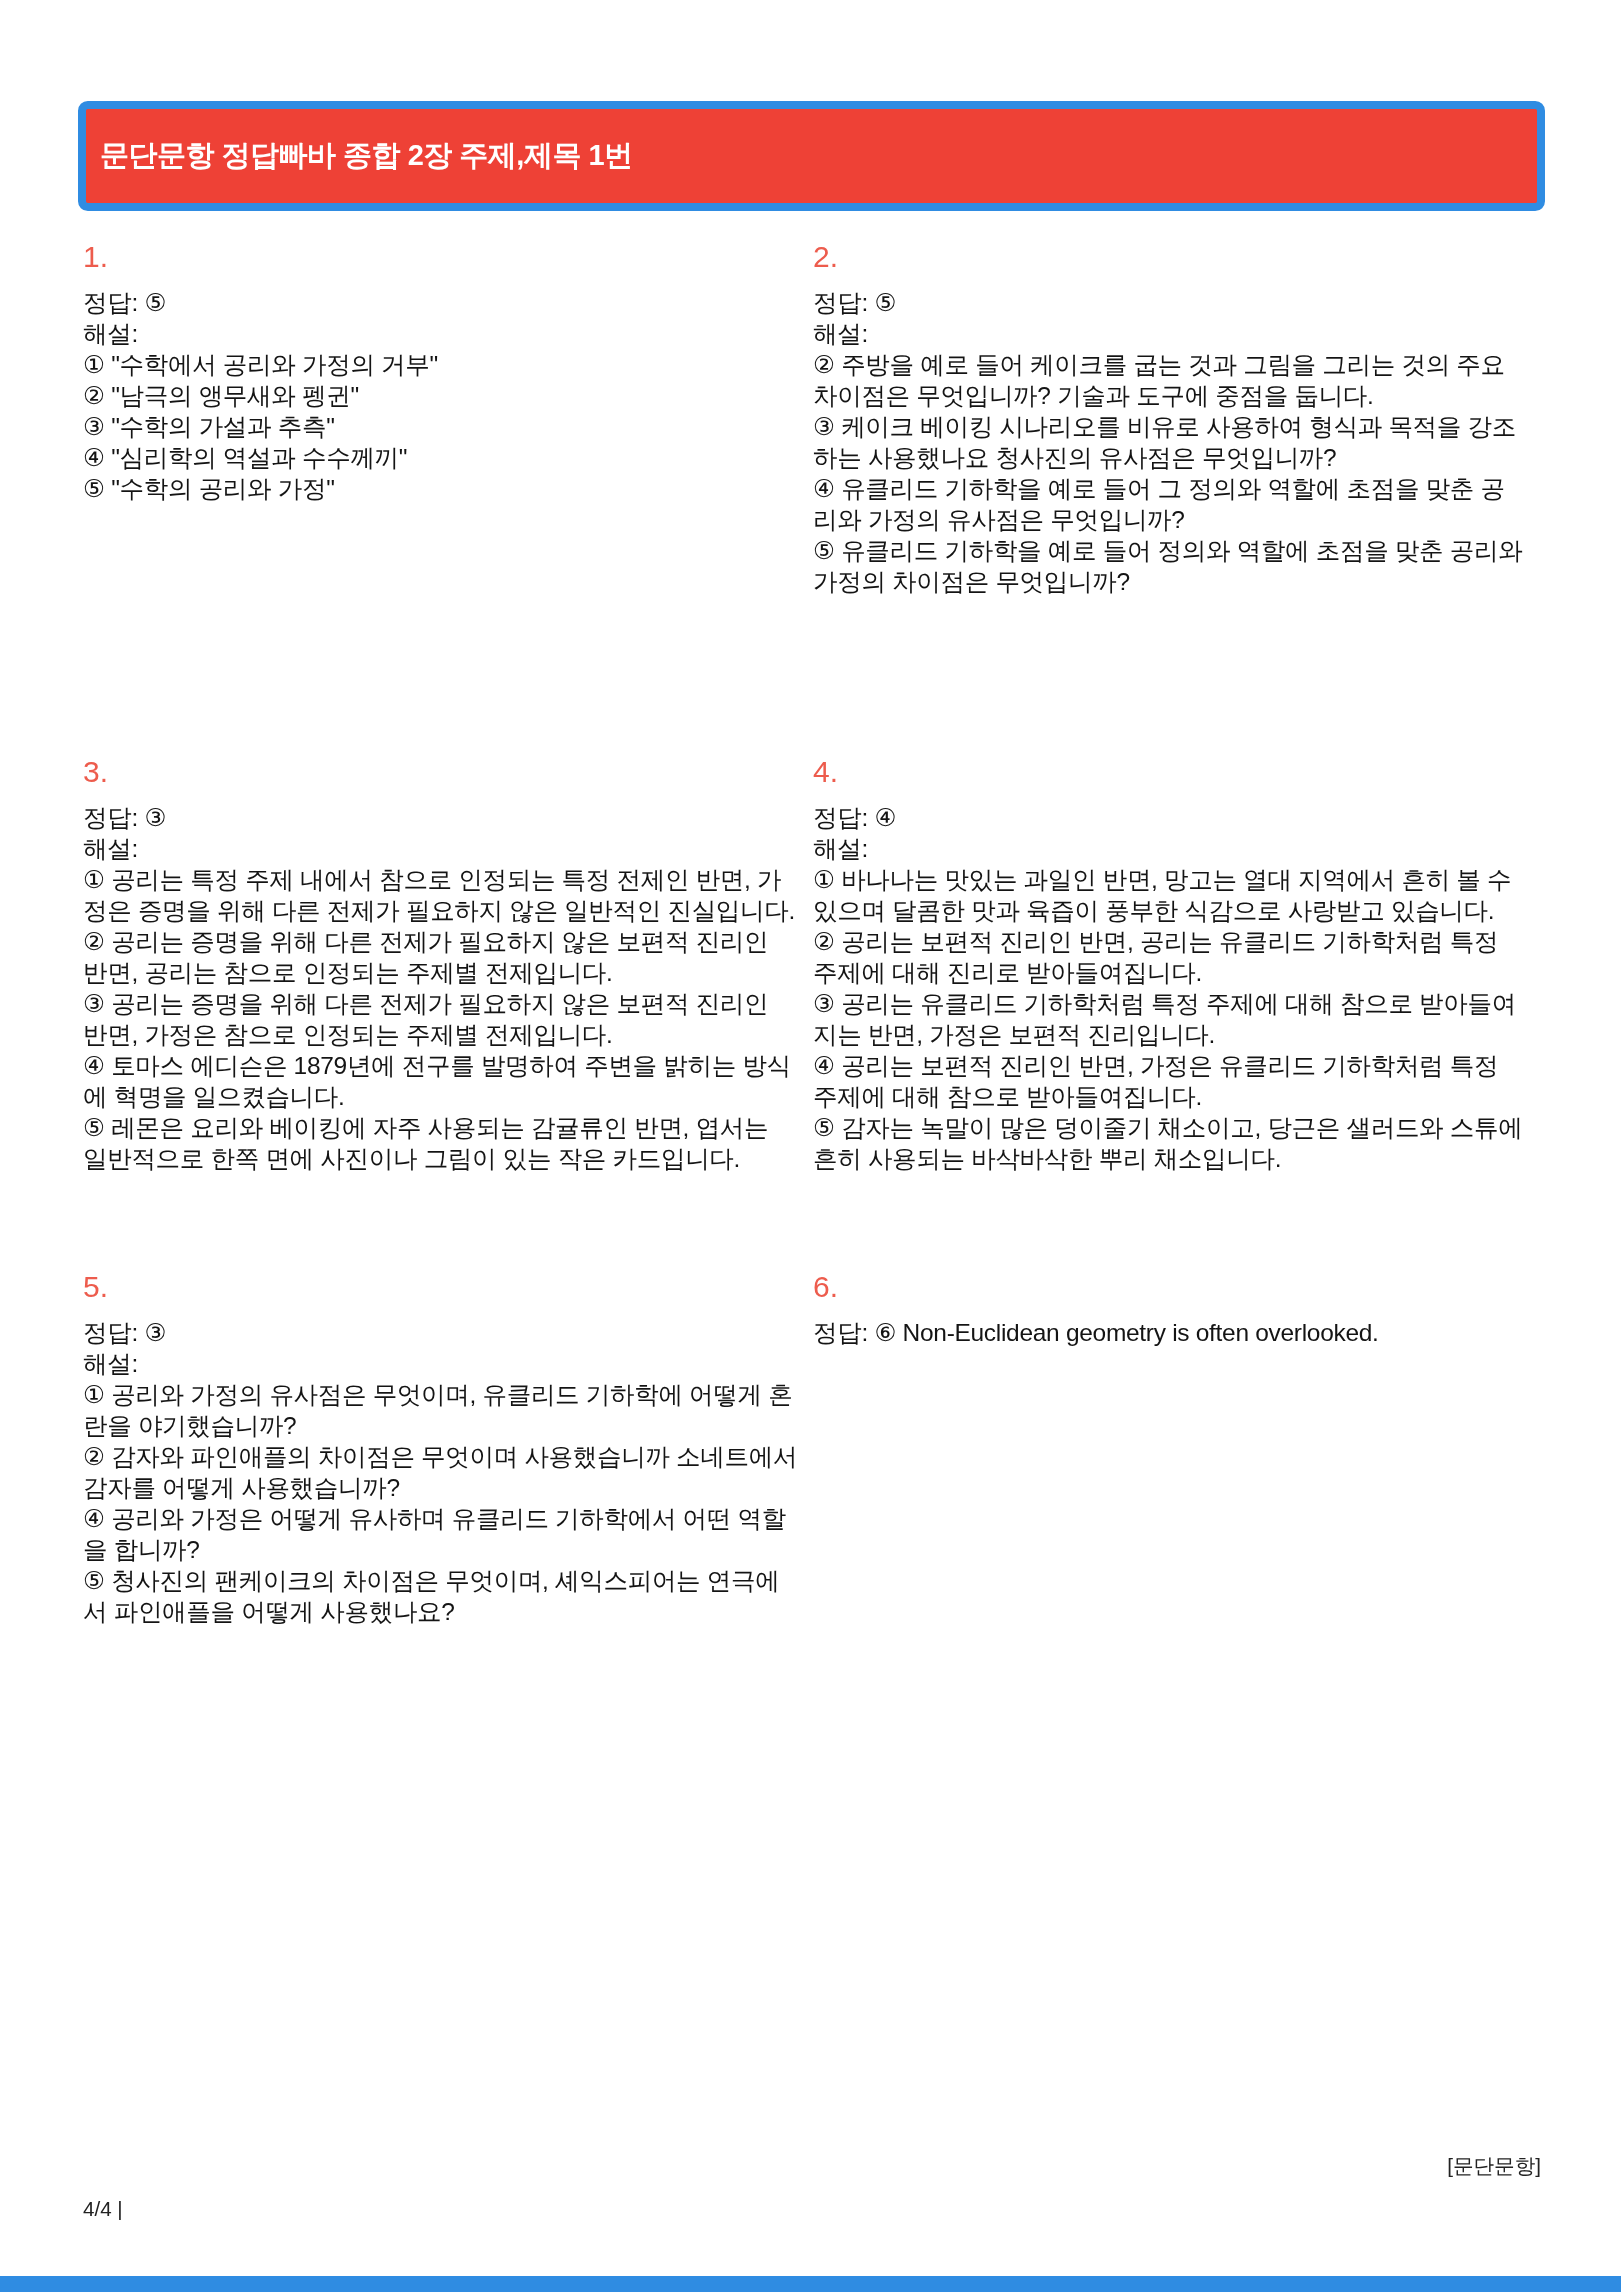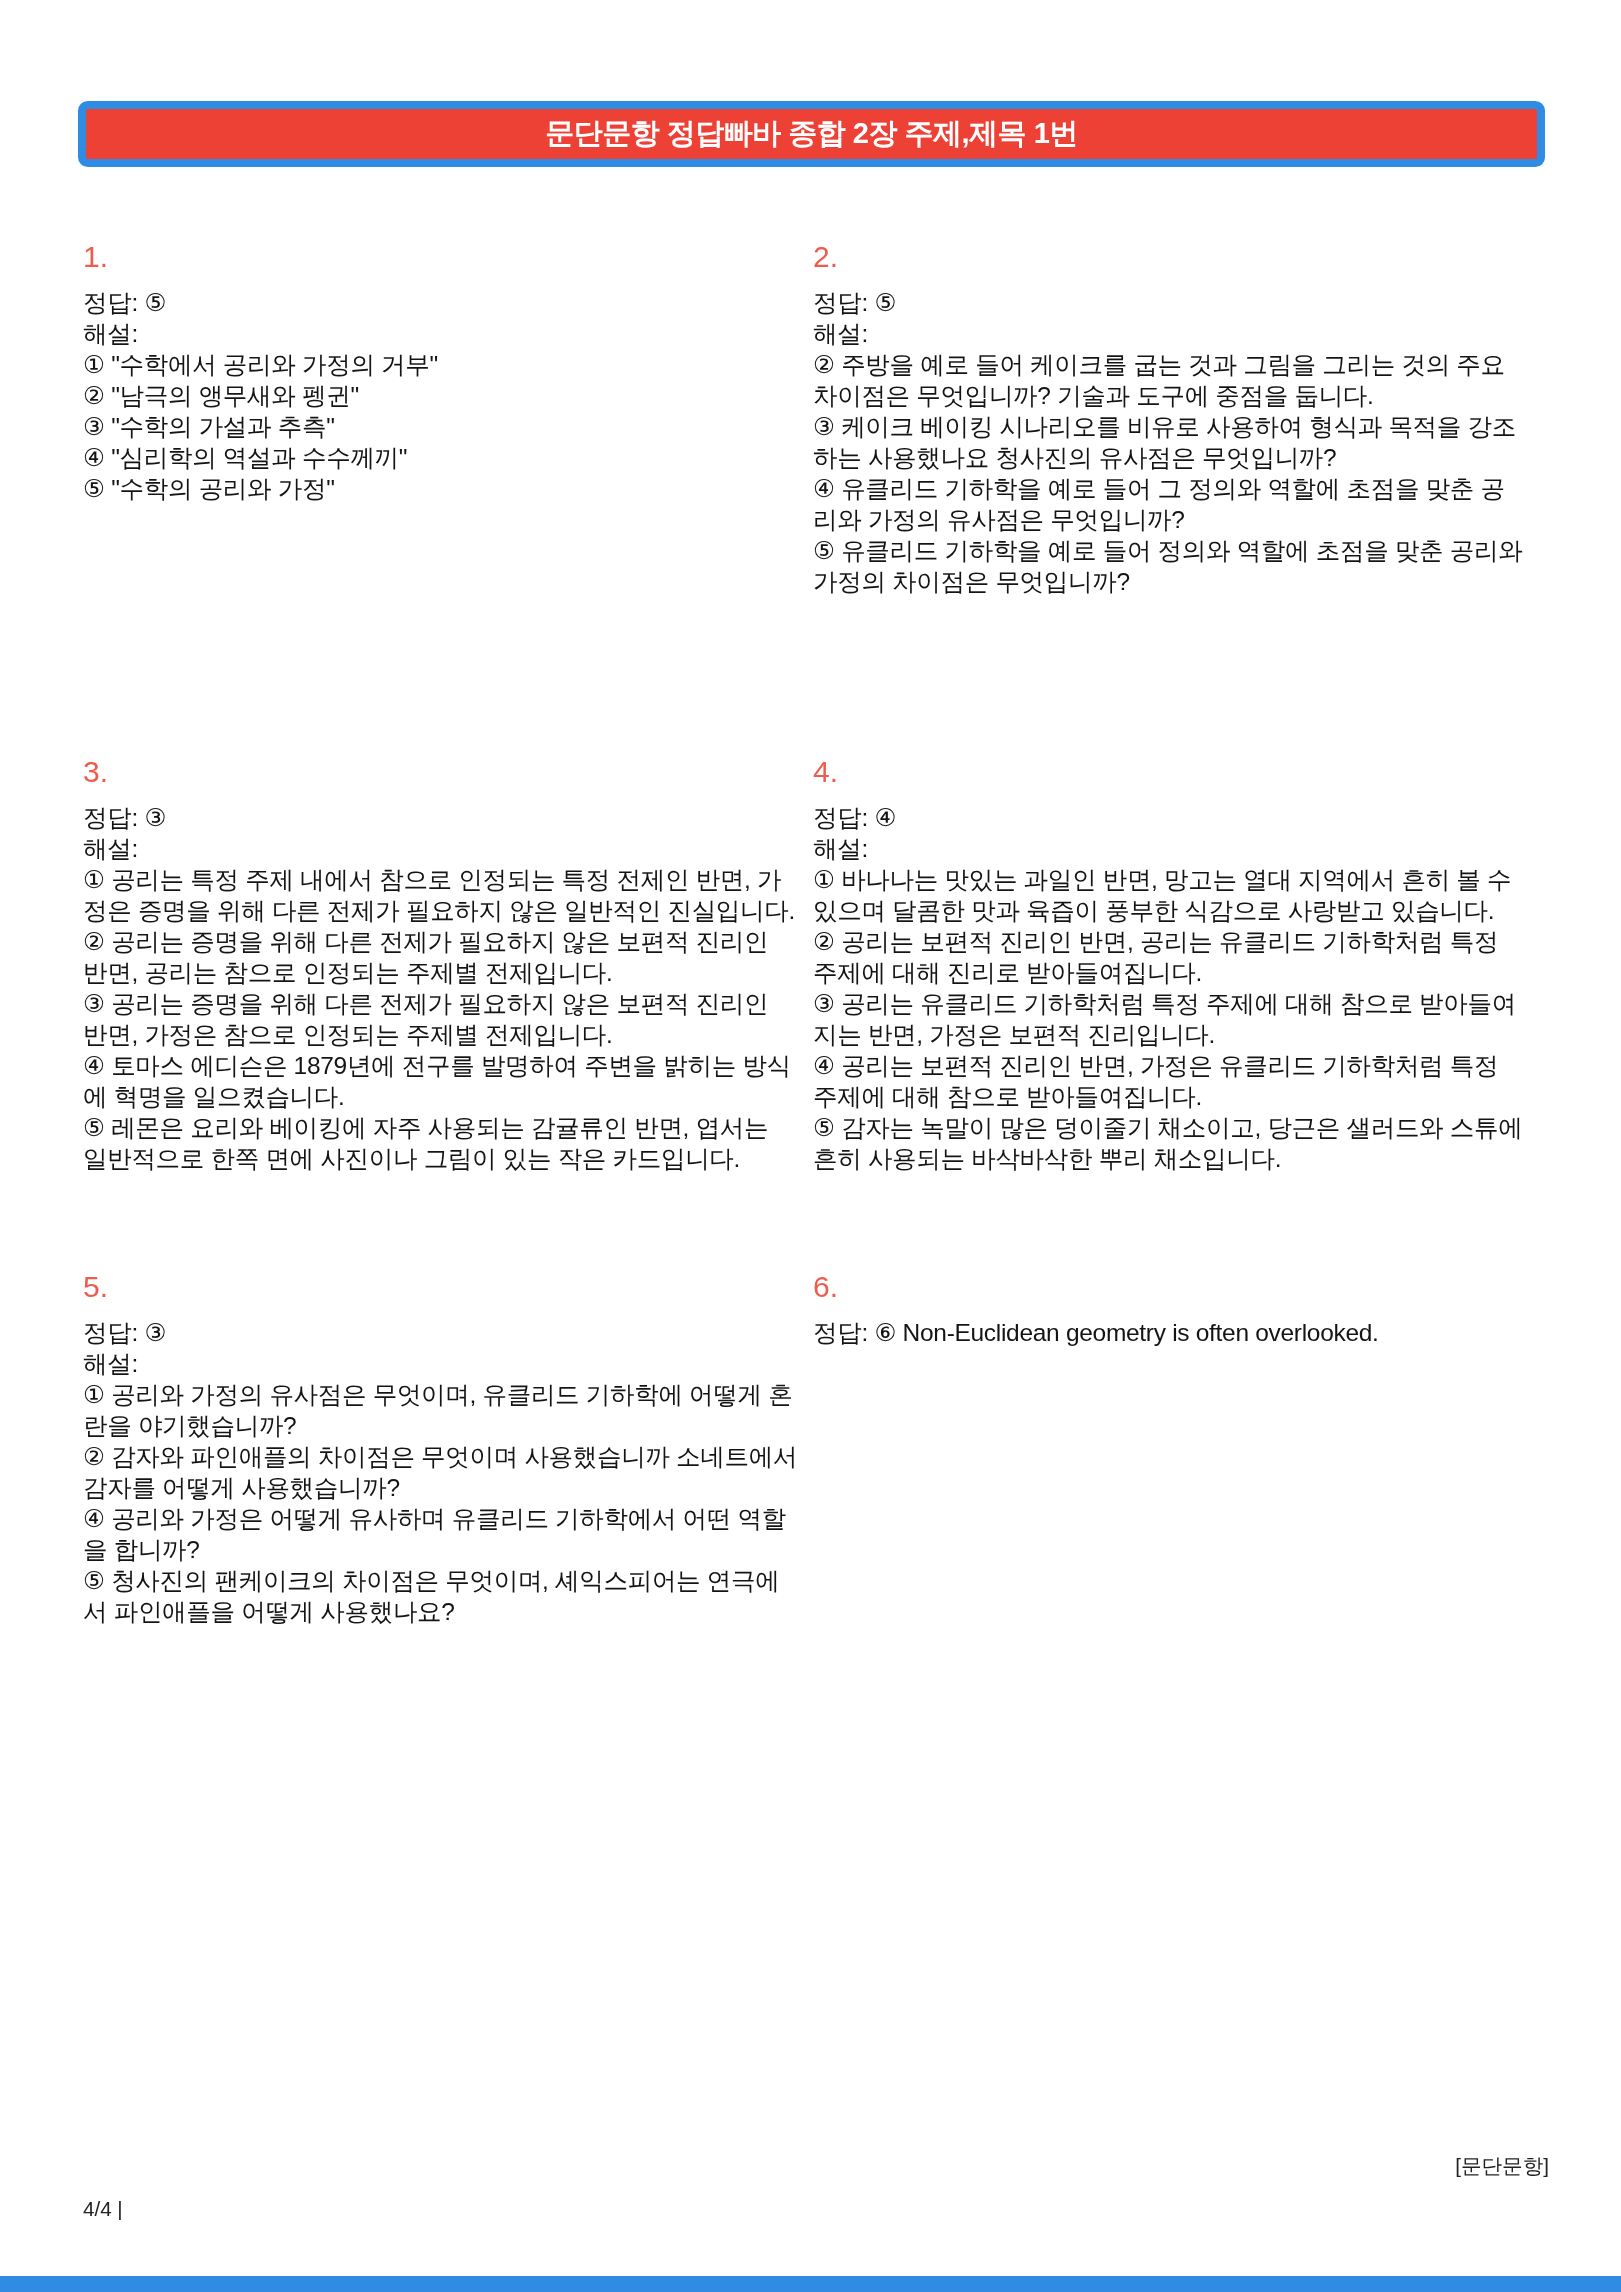--- a/index.html
+++ b/index.html
@@ -7,26 +7,26 @@
     position:relative;
     width:1621px;height:2293px;
     background:#ffffff;
     overflow:hidden;
     font-family:"Liberation Sans","DejaVu Sans",sans-serif;
     color:#111111;
   }
   
   .header{
     position:absolute;left:78px;top:101px;
-    width:1467px;height:66px;
+    width:1467px;height:110px;
     box-sizing:border-box;
     background:var(--header-red,#ee4136);
     border:8.8px solid var(--accent-blue,#2f8ce2);
     border-radius:9.8px;
-    display:flex;align-items:center;justify-content:center;
+    display:flex;align-items:center;justify-content:flex-start;
     padding:0 14px;
   }
   .header .htext{
     color:#ffffff;font-size:29px;font-weight:700;
     white-space:nowrap;letter-spacing:-0.5px;
   }
   
   .content{
     position:absolute;left:83px;top:240px;
     width:1460px;
@@ -44,21 +44,21 @@
     font-size:24.5px;line-height:31px;
     color:#141414;
     letter-spacing:-0.3px;
   }
   
   .footer-left{
     position:absolute;left:83px;top:2152px;
     font-size:20.6px;color:#222222;margin-top:45px;
   }
   .footer-right{
-    position:absolute;right:72px;top:2152px;
+    position:absolute;right:80px;top:2152px;
     font-size:20.6px;color:#222222;
   }
   
   .bottom-bar{
     position:absolute;left:0;right:0;bottom:0;height:16.7px;
     background:var(--accent-blue,#2f8ce2);
   }
 </style>
 </head>
 <body>

